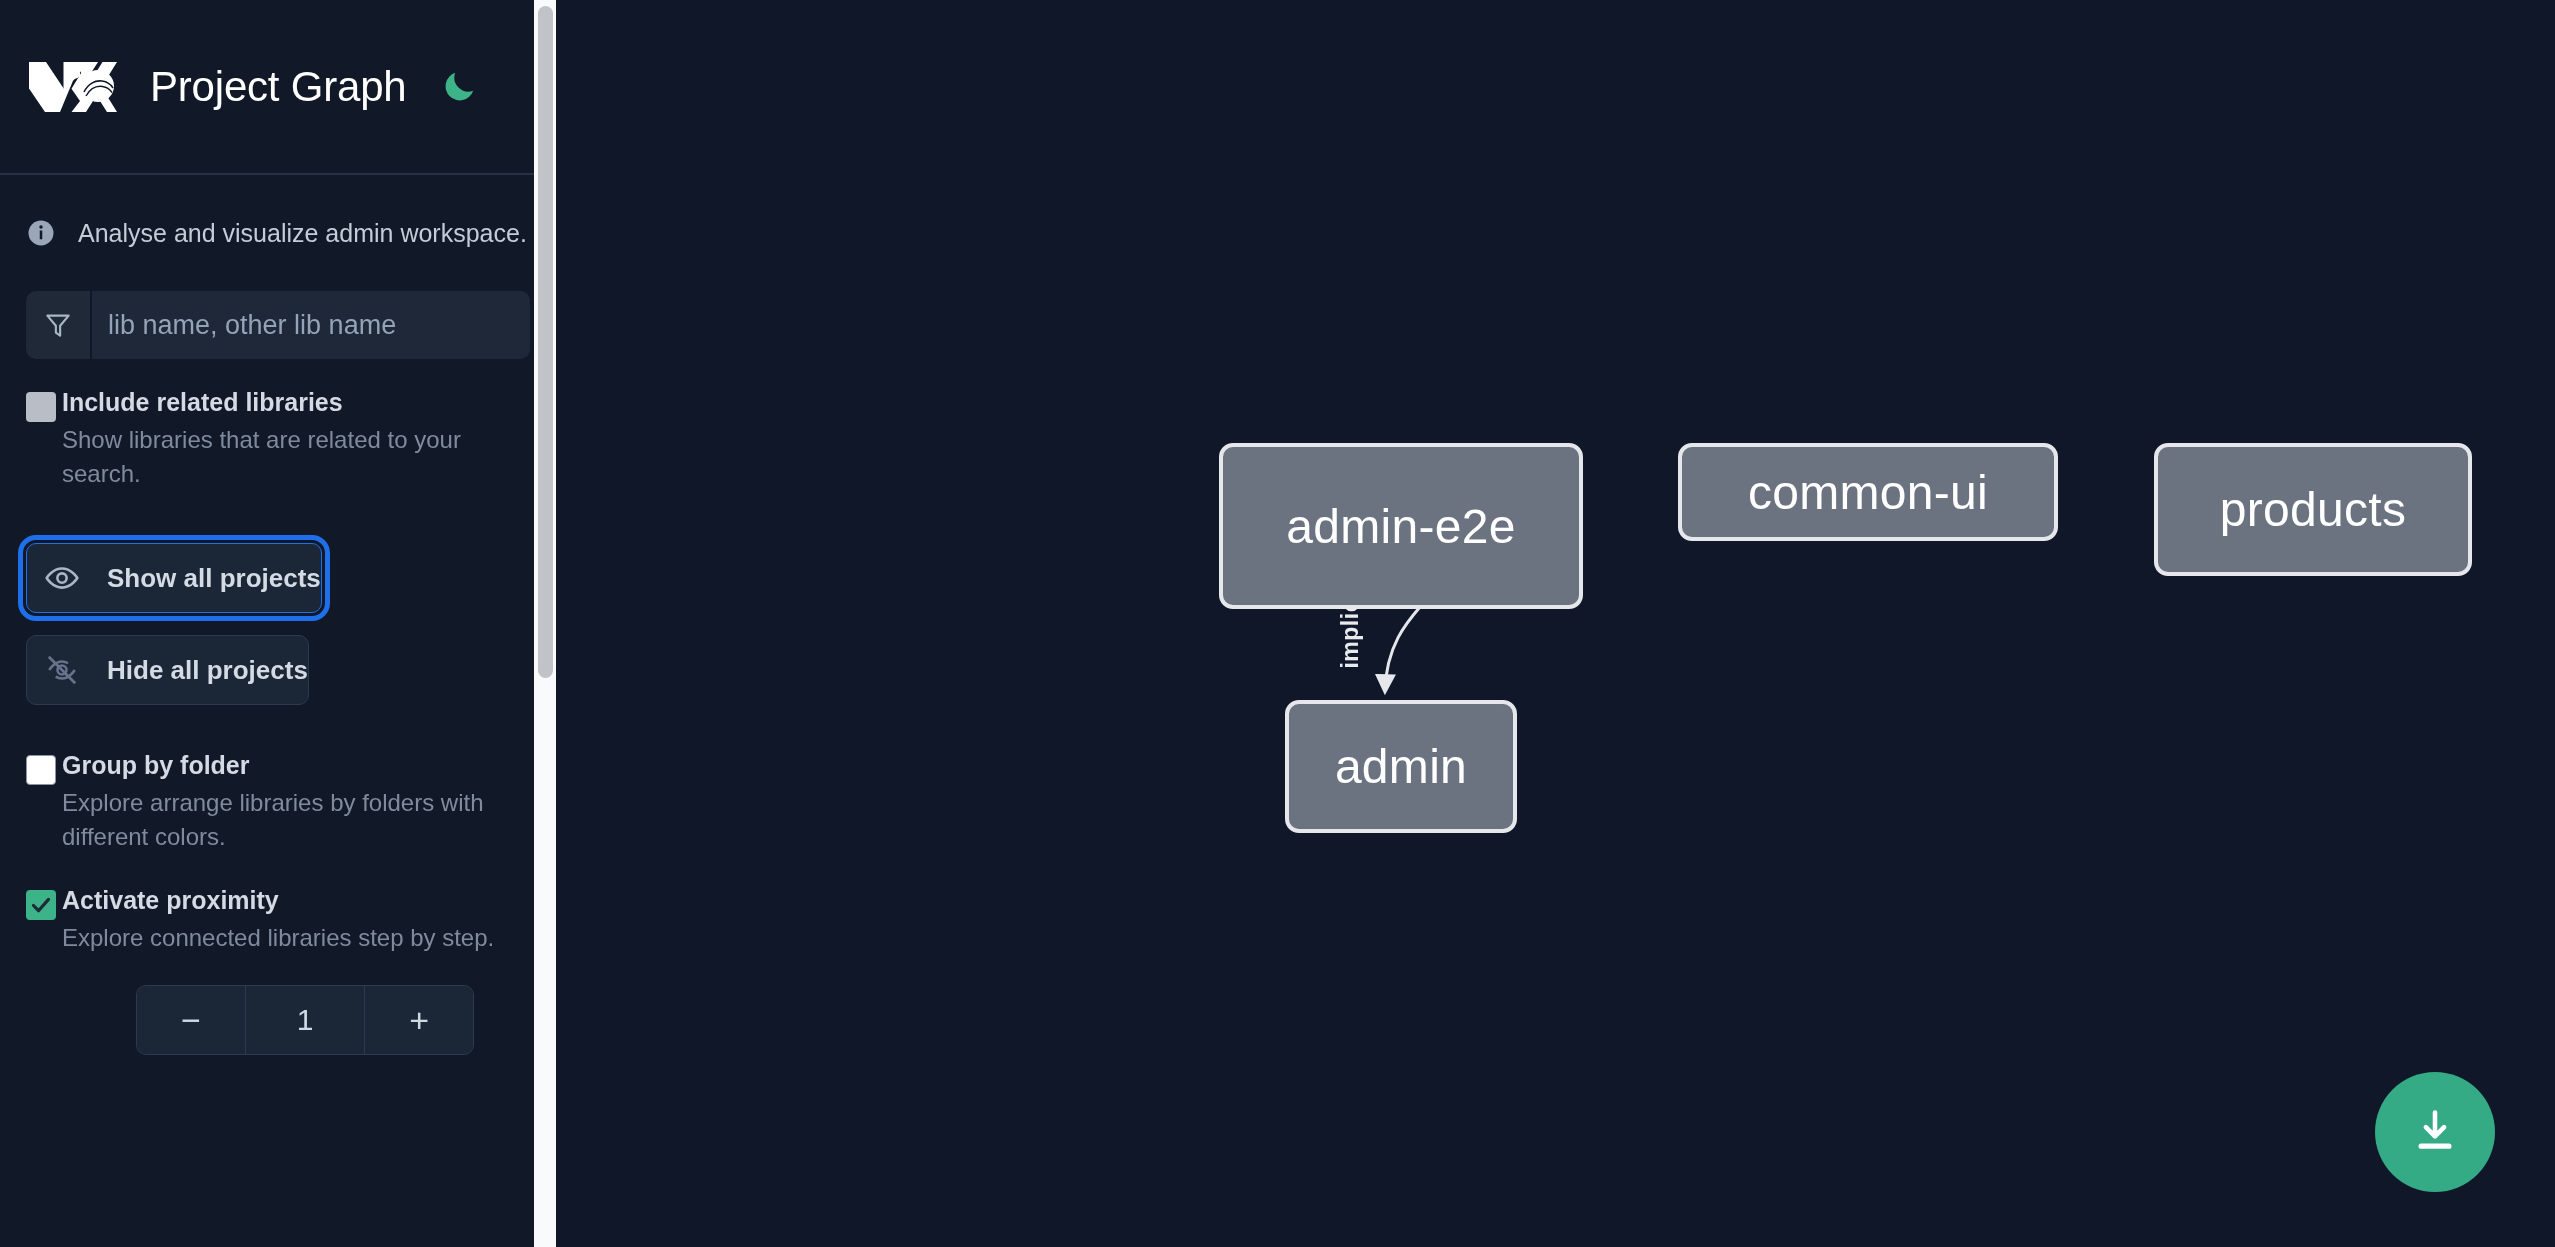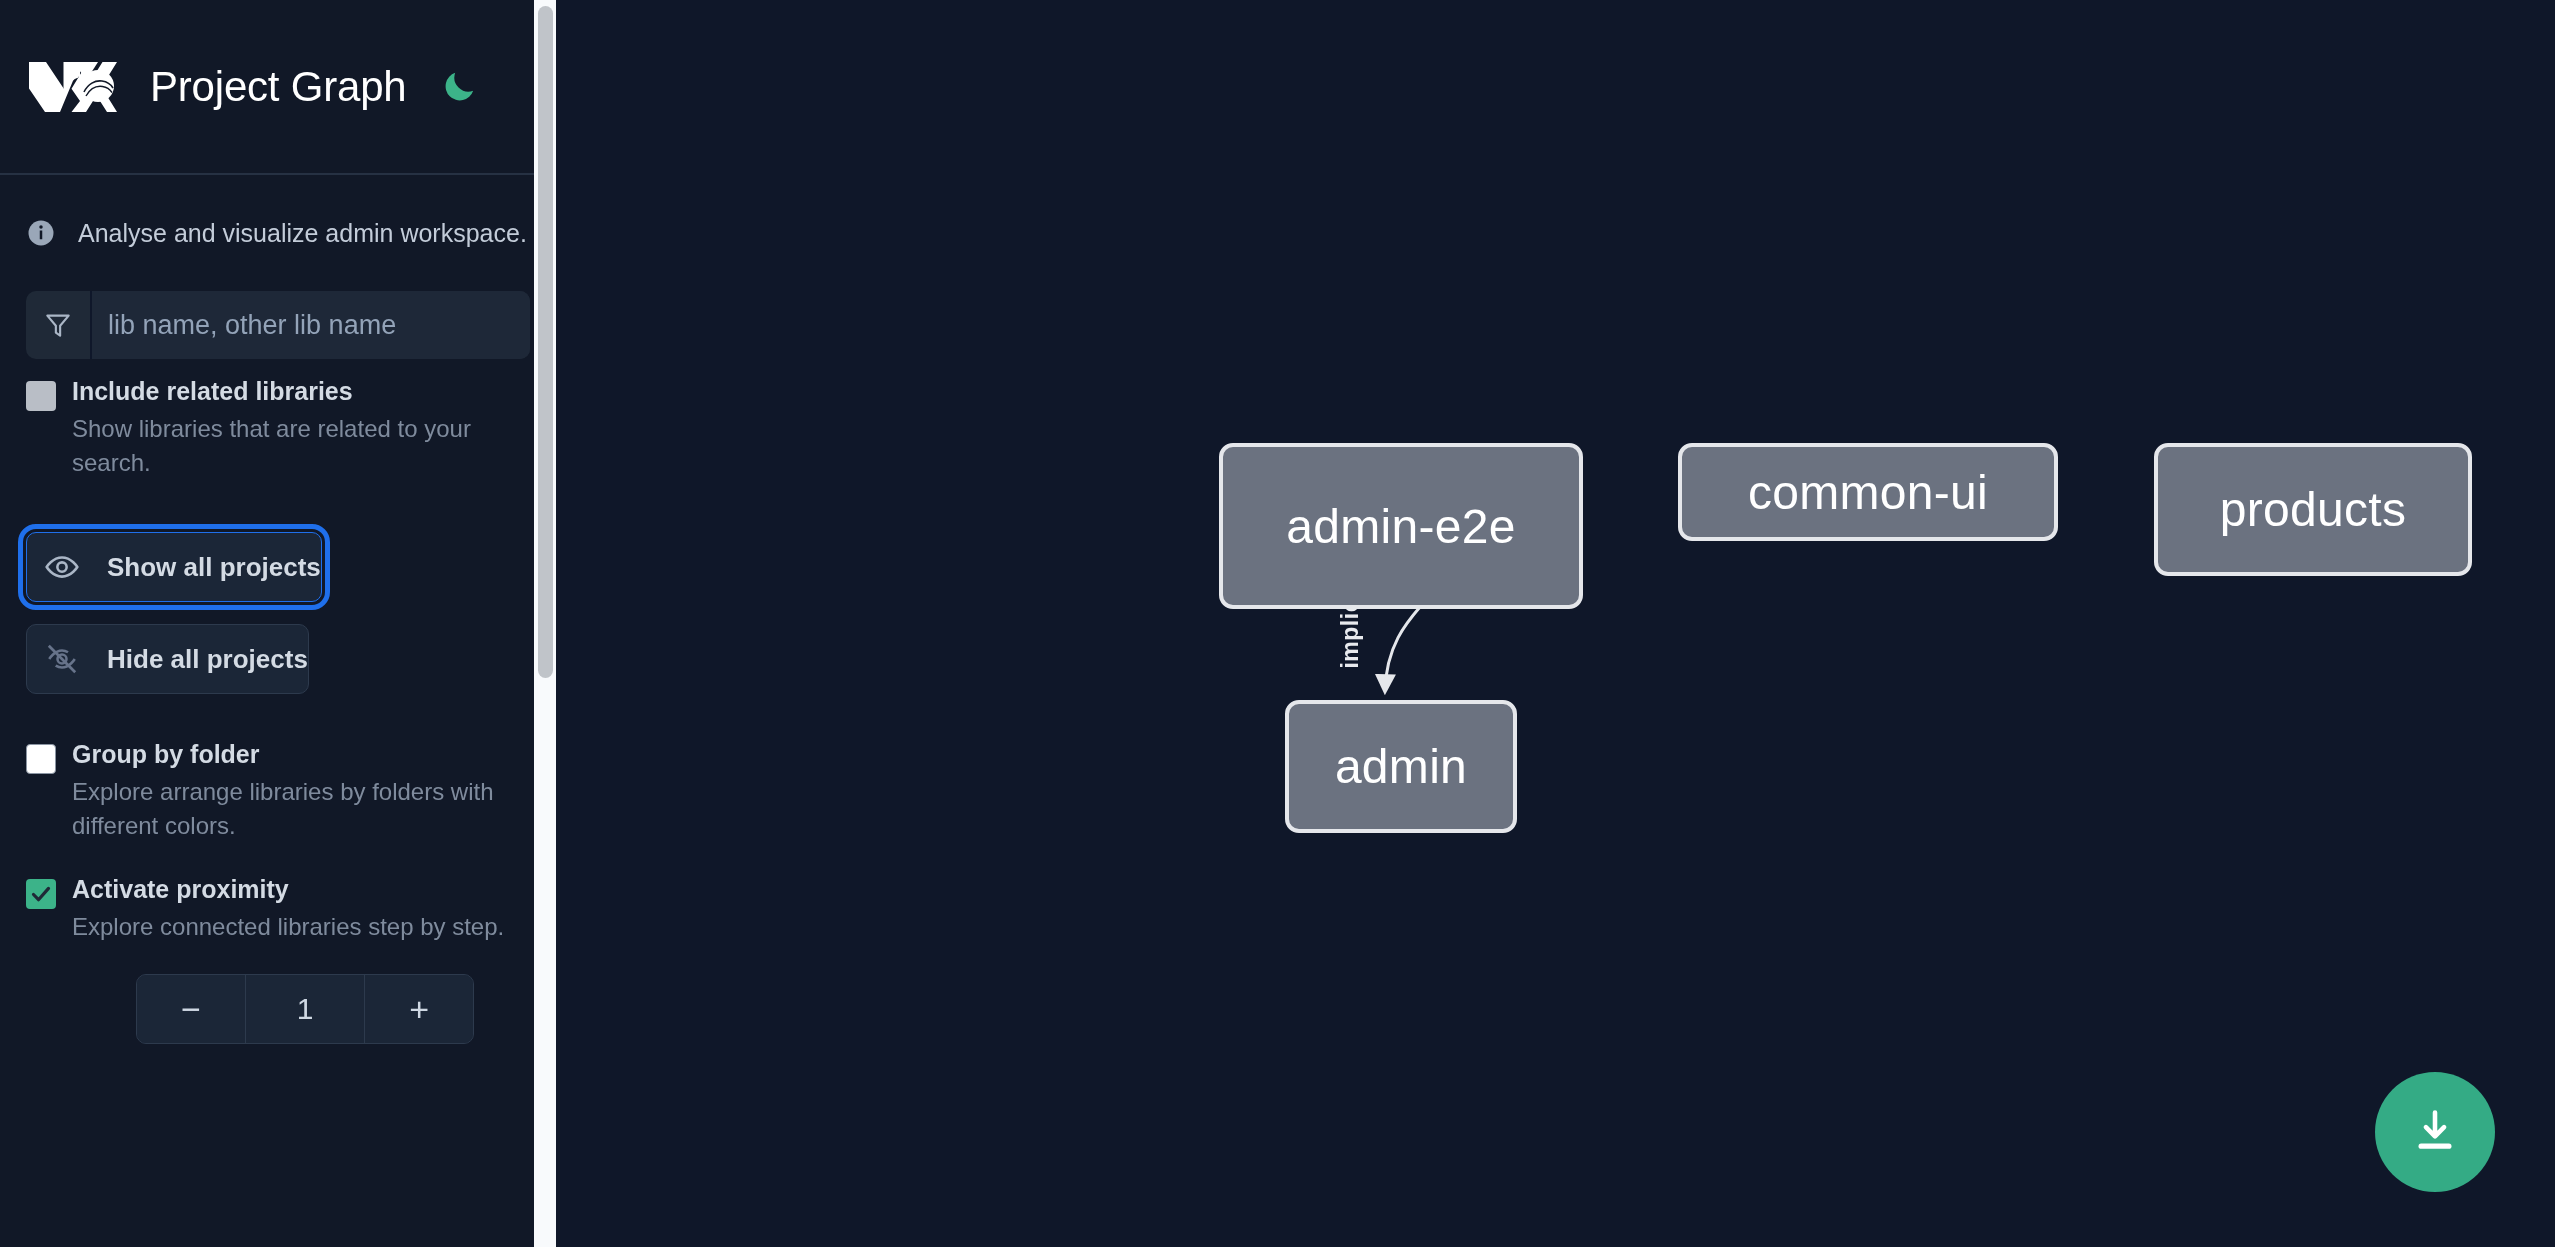--- a/index.html
+++ b/index.html
@@ -85,21 +85,21 @@
     white-space: nowrap;
   }
 
   .filter-box {
     display: flex;
     align-items: stretch;
     height: 68px;
     border-radius: 10px;
     background: #1f2937;
     overflow: hidden;
-    margin-bottom: 16px;
+    margin-bottom: 27px;
   }
   .filter-icon-cell {
     width: 66px;
     flex: 0 0 66px;
     display: flex;
     align-items: center;
     justify-content: center;
     border-right: 2px solid #0f172a;
   }
   .filter-input {
@@ -109,21 +109,21 @@
     outline: none;
     color: #cbd5e1;
     font-size: 27px;
     font-family: "Liberation Sans", sans-serif;
     padding: 0 16px;
   }
   .filter-input::placeholder { color: #93a3b8; opacity: 1; }
 
   .opt-row {
     display: flex;
-    gap: 16px;
+    gap: 6px;
     margin-bottom: 30px;
   }
   .cb {
     width: 30px;
     height: 30px;
     flex: 0 0 30px;
     margin-top: 6px;
     border-radius: 4px;
     cursor: pointer;
     position: relative;

